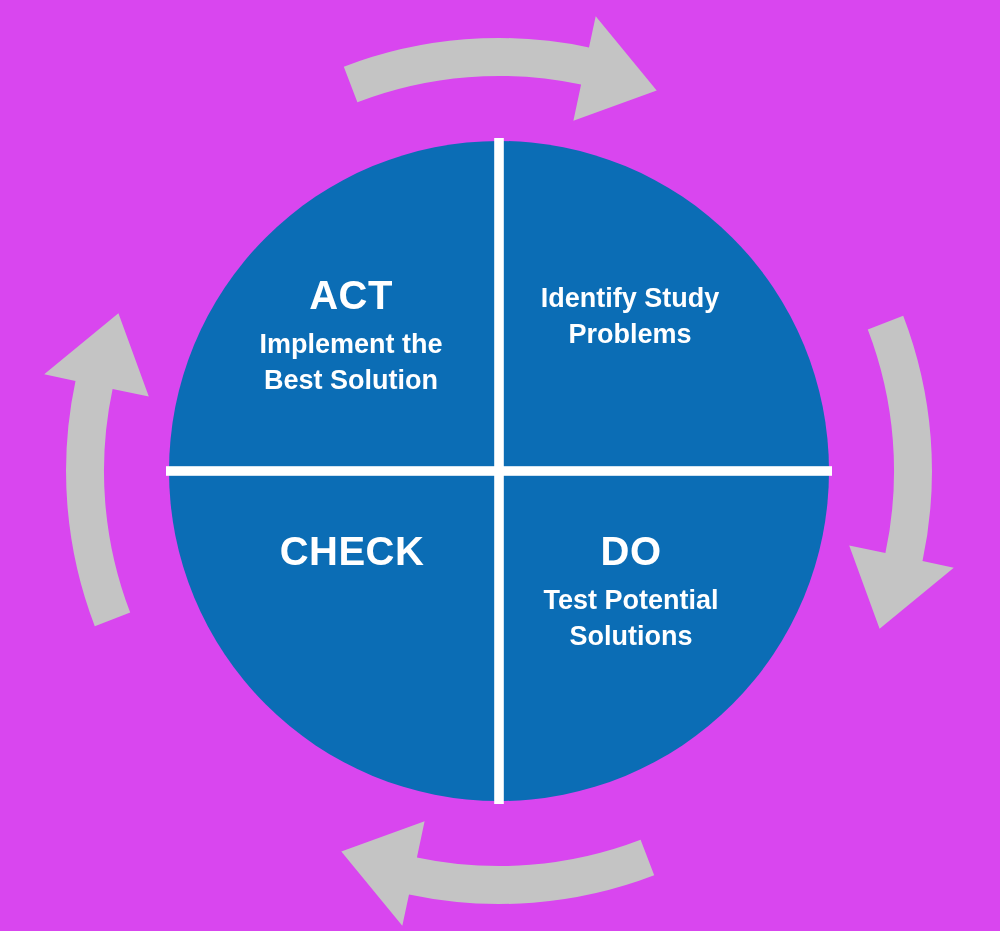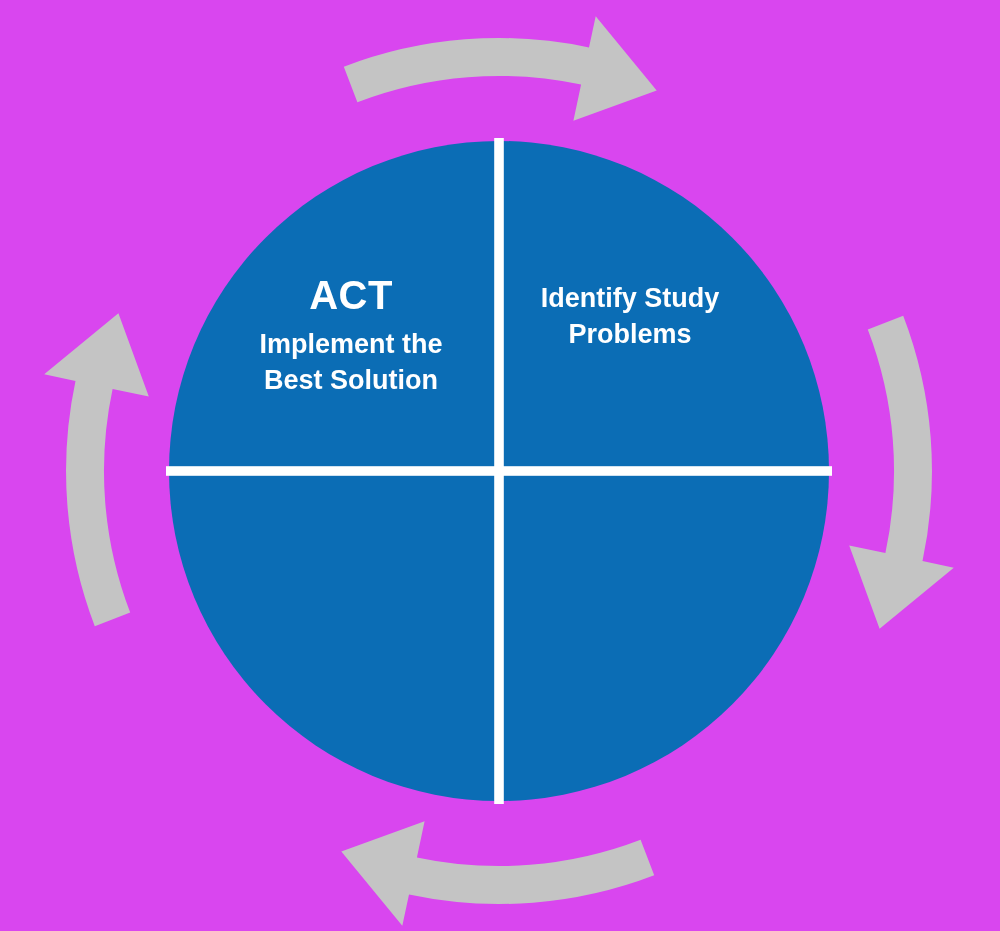--- a/index.html
+++ b/index.html
@@ -76,16 +76,22 @@
     <div class="quad-sub">Implement the
 Best Solution</div>
   </div>
 
   <div class="quad" id="q-plan">
     <div class="quad-sub">Identify Study
 Problems</div>
   </div>
 
   <div class="quad" id="q-check">
+    <div class="quad-title">CHECK</div>
   </div>
 
+  <div class="quad" id="q-do">
+    <div class="quad-title">DO</div>
+    <div class="quad-sub">Test Potential
+Solutions</div>
+  </div>
 
 </div>
 
 </body></html>

